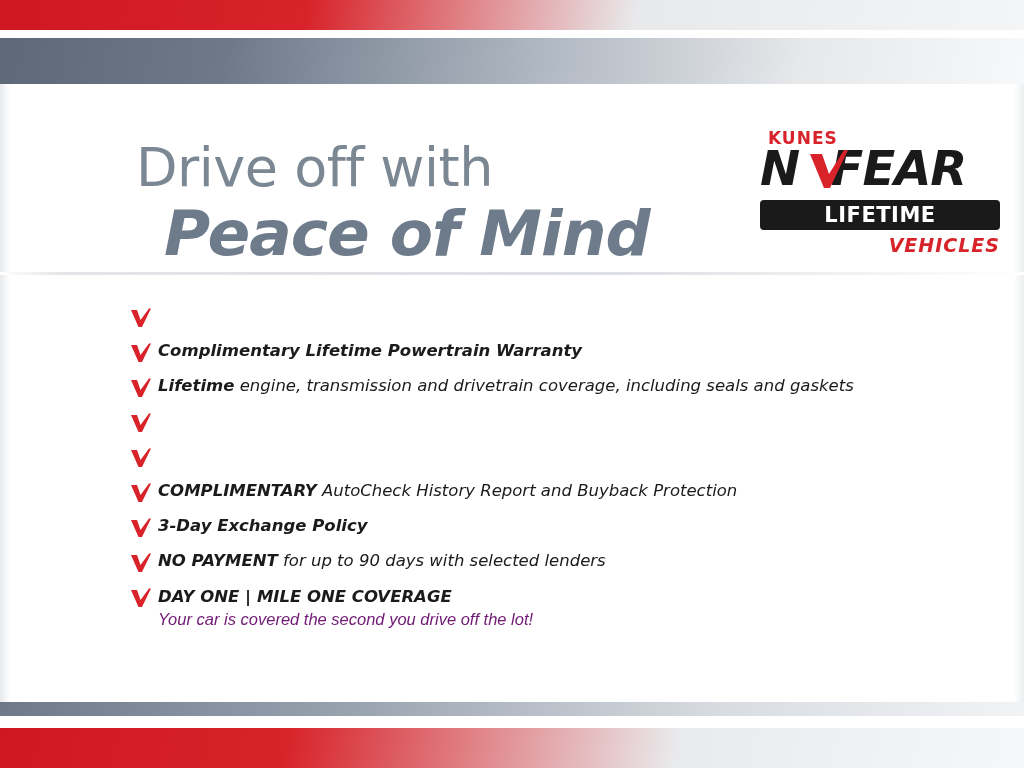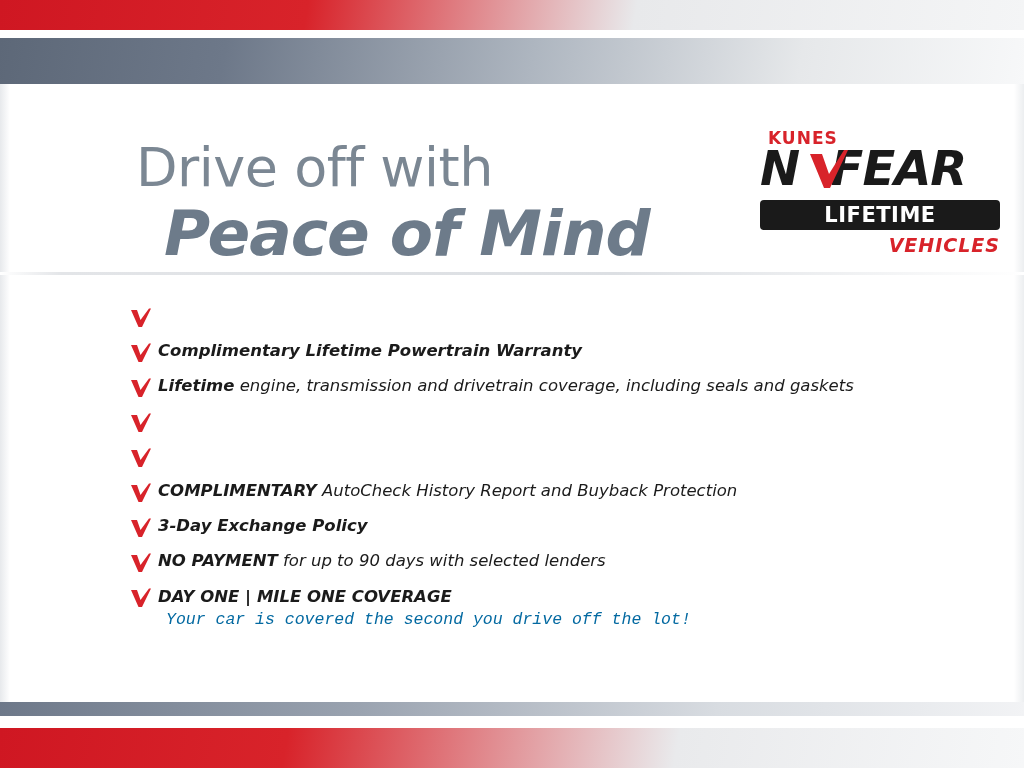--- a/index.html
+++ b/index.html
@@ -208,25 +208,25 @@
     font-family: "DejaVu Sans", sans-serif;
     font-size: 16.5px;
     font-style: italic;
     color: #1b1b1b;
     line-height: 1.25;
   }
   .bullet-text b {
     font-weight: 700;
   }
   .bullet-sub {
-    font-family: Liberation Mono, monospace;
+    font-family: Liberation Sans, sans-serif;
     font-size: 16.5px;
     font-style: italic;
-    color: #0369a1;
-    margin-left: 36px;
+    color: #701a75;
+    margin-left: 28px;
     margin-top: 2px;
   }
 </style>
 </head>
 <body>
 
 <div class="poster">
 
   <div class="band-top-red"></div>
   <div class="band-top-white"></div>

